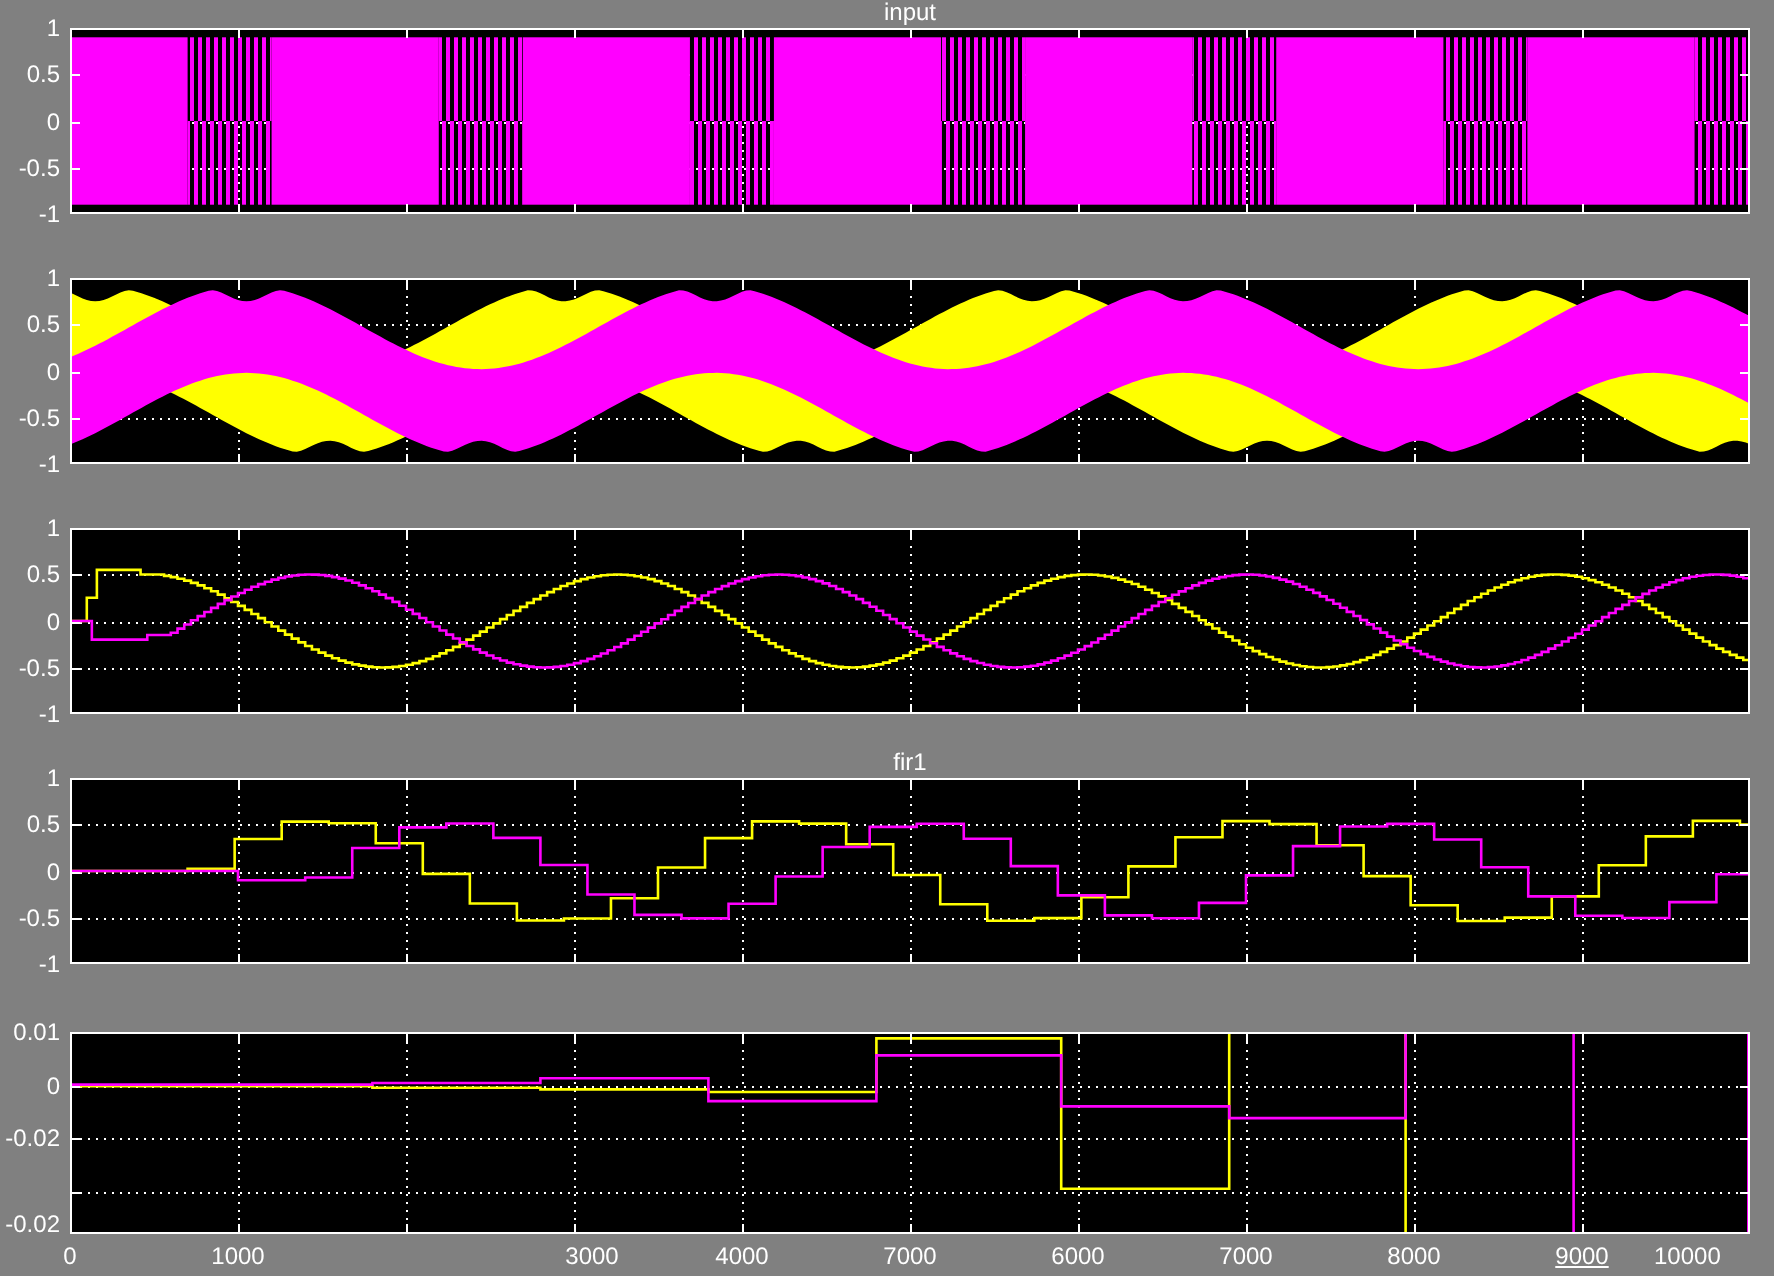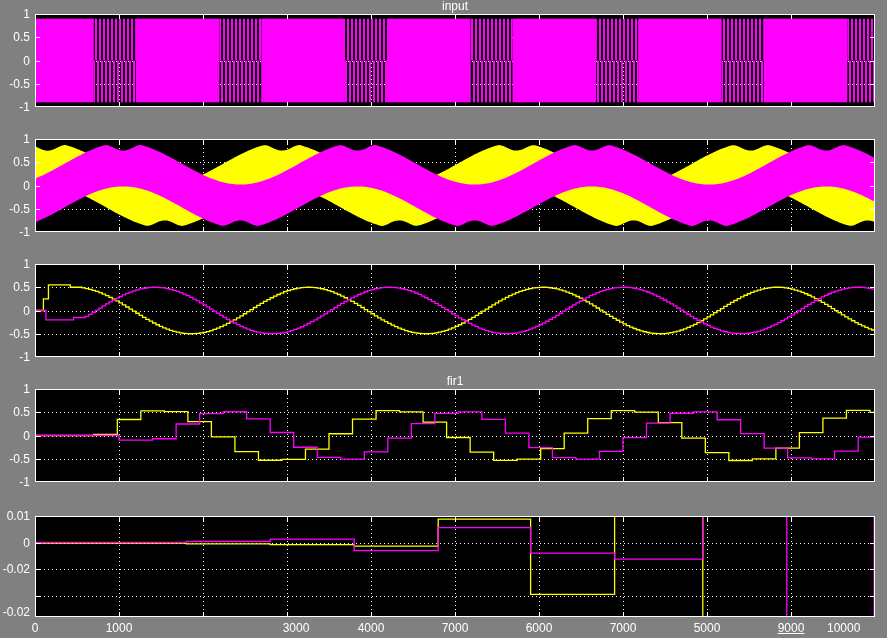--- a/index.html
+++ b/index.html
@@ -346,17 +346,17 @@
       <div class="ytl" style="left: 0px; top: 563.158px;">-0.02</div>
       <div class="ytl" style="left: 0px; top: 606px;">-0.02</div>
       <div class="xtl" style="left: 5px; top: 621px;">0</div>
       <div class="xtl" style="left: 89px; top: 621px;">1000</div>
       <div class="xtl" style="left: 173px; top: 638px;">2000</div>
       <div class="xtl" style="left: 266px; top: 621px;">3000</div>
       <div class="xtl" style="left: 341px; top: 621px;">4000</div>
       <div class="xtl" style="left: 425px; top: 621px;">7000</div>
       <div class="xtl" style="left: 509px; top: 621px;">6000</div>
       <div class="xtl" style="left: 593px; top: 621px;">7000</div>
-      <div class="xtl" style="left: 677px; top: 621px;">5000</div>
+      <div class="xtl" style="left: 677px; top: 621px;">8000</div>
       <div class="xtl" style="left: 761px; top: 621px; text-decoration: underline;">9000</div>
       <div class="xtl" style="left: 827px; text-align: left; top: 621px;">10000</div>
     </div>
 </div>
 
 </body></html>

